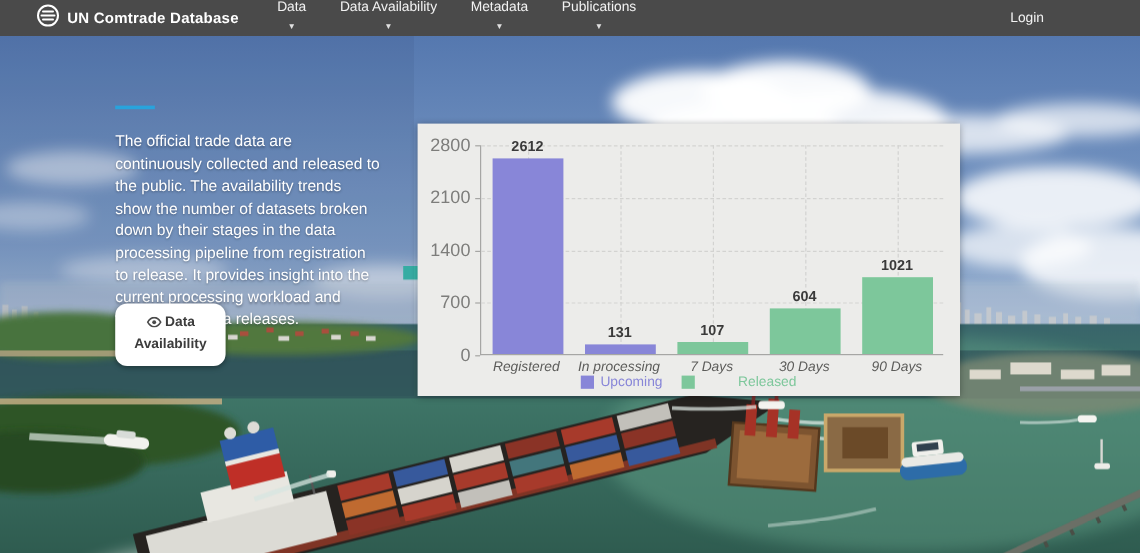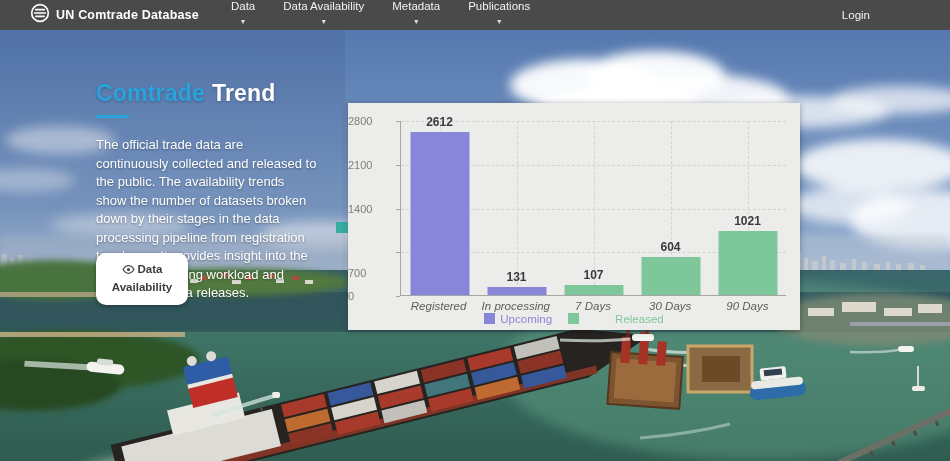--- a/index.html
+++ b/index.html
@@ -42,22 +42,22 @@
                  background:#ececea; z-index:20; box-shadow:0 1px 6px rgba(0,0,0,.35); }
   .plot { position:absolute; left:52px; top:18px; width:386px; height:175px;
           border-left:1px solid #a6a6a4; border-bottom:1px solid #a6a6a4; }
   .hgrid { position:absolute; left:0; width:100%; height:0; border-top:1px dashed #d3d3d1; }
   .vgrid { position:absolute; top:0; height:100%; width:0; border-left:1px dashed #d3d3d1; }
   .bars  { position:absolute; left:0; top:0; width:100%; height:100%; display:flex; }
   .cell  { position:relative; flex:1 1 0; }
   .bar   { position:absolute; bottom:0; left:50%; transform:translateX(-50%); width:59px; }
   .vlabel{ position:absolute; left:0; width:100%; text-align:center; font-size:12px;
            font-weight:bold; color:#3a3a3a; }
-  .ytick { position:absolute; left:0; width:44px; text-align:left; transform:translateY(-50%);
-           font-size:11px; color:#7d7d7b; }
+  .ytick { position:absolute; left:0; width:44px; text-align:right; transform:translateY(-50%);
+           font-size:15px; color:#7d7d7b; }
   .ymark { position:absolute; left:48px; width:4px; height:0; border-top:1px solid #a6a6a4; }
   .xlabels { position:absolute; left:52px; top:197px; width:386px; display:flex;font-style:italic; }
   .xlabel  { flex:1 1 0; text-align:center; font-size:11.5px; color:#5c5c5a; }
   .legend  { position:absolute; left:0; bottom:5px; width:100%; display:flex;
              justify-content:center; gap:16px; }
   .litem { display:flex; align-items:flex-start; gap:5px; cursor:pointer; }
   .lsq   { width:11px; height:11px; }
   .ltext { font-size:11.5px; }
 </style>
 </head>
@@ -301,23 +301,20 @@
       </div>
       <div class="nav-item">
         <span>Publications</span>
         <span class="caret">▾</span>
       </div>
     </nav>
     <div class="login">Login</div>
   </header>
 
   <div class="hero-copy">
-    <h1 class="hero-title">
-      <span class="accent">Comtrade</span><span class="rest">Trend</span>
-    </h1>
     <div class="title-rule"></div>
     <p class="hero-desc">The official trade data are continuously collected and released to the public. The availability trends show the number of datasets broken down by their stages in the data processing pipeline from registration to release. It provides insight into the current processing workload and forthcoming data releases.</p>
   </div>
   <button class="avail-btn">
     <svg width="13" height="9" viewBox="0 0 24 16">
       <path d="M12 1C6 1 2 8 2 8s4 7 10 7 10-7 10-7-4-7-10-7z" fill="none" stroke="#4a4a4a" stroke-width="2.4"></path>
       <circle cx="12" cy="8" r="3" fill="#4a4a4a"></circle>
     </svg><span>Data Availability</span>
   </button>
 
@@ -367,21 +364,21 @@
           <div class="lsq" style="background: rgb(136, 134, 216);"></div>
           <div class="ltext" style="color: rgb(136, 134, 216);">Upcoming</div>
         </div>
         <div class="litem">
           <div class="lsq" style="background: rgb(125, 199, 155);"></div>
           <div class="ltext" style="color: rgb(125, 199, 155); margin-left: 31px;">Released</div>
         </div>
       </div>
   <div class="ytick" style="top: 193px;">0</div>
       <div class="ymark" style="top: 193px;"></div>
-      <div class="ytick" style="top: 149.25px; margin-top: 21px;">700</div>
+      <div class="ytick" style="top: 149.25px;">700</div>
       <div class="ymark" style="top: 149.25px;"></div>
       <div class="ytick" style="top: 105.5px;">1400</div>
       <div class="ymark" style="top: 105.5px;"></div>
       <div class="ytick" style="top: 61.75px;">2100</div>
       <div class="ymark" style="top: 61.75px;"></div>
       <div class="ytick" style="top: 18px;">2800</div>
       <div class="ymark" style="top: 18px;"></div>
     </div>
 
 </div>

